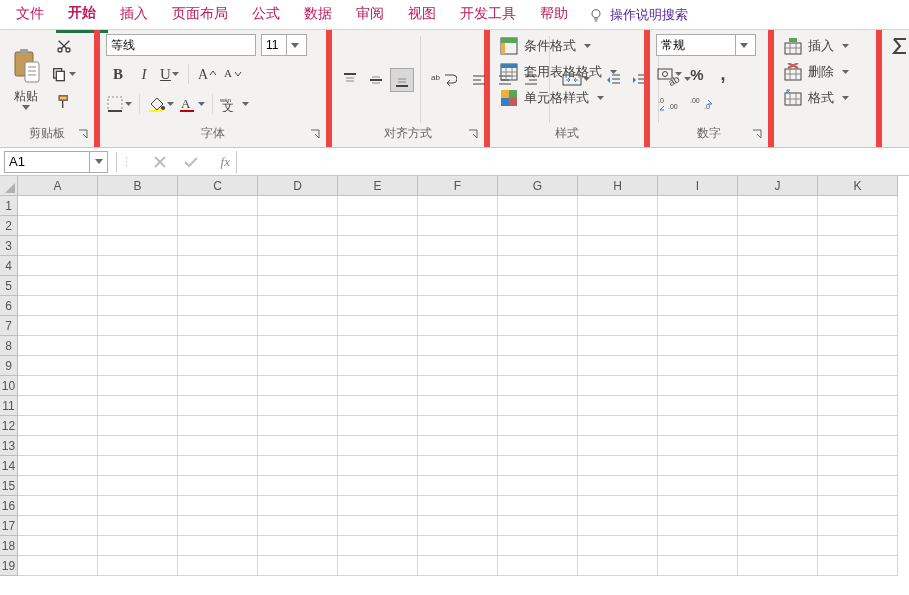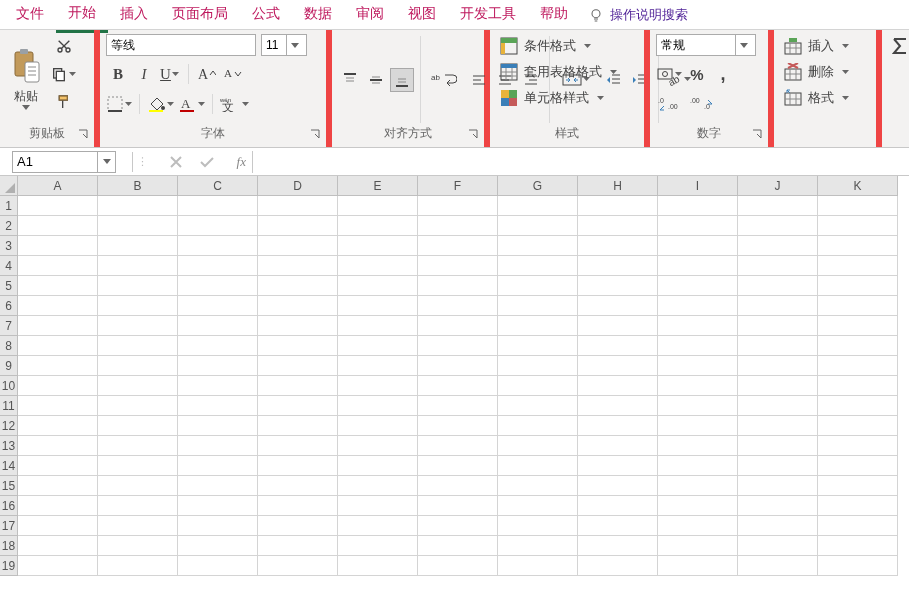--- a/index.html
+++ b/index.html
@@ -1,20 +1,20 @@
 <!DOCTYPE html>
 <html><head>
 <meta charset="utf-8">
 <style>
   html,body{margin:0;padding:0;font-family:"Microsoft YaHei","SimSun",sans-serif;font-size:12px;color:#444;background:#fff;overflow:hidden;width:909px;height:595px;}
   *{box-sizing:border-box;}
   
   .tabs{display:flex;align-items:center;height:30px;background:#fff;padding:0 4px;border-bottom:1px solid #d4d4d4;}
   .tab{padding:0 12px;height:34px;line-height:30px;font-size:14px;color:#be185d;cursor:pointer;}
-  .tab.active{font-weight:400;border-bottom:3px solid #217346;padding-bottom:8px;line-height:27px;position:relative;top:1px;}
+  .tab.active{font-weight:700;border-bottom:3px solid #217346;padding-bottom:8px;line-height:27px;position:relative;top:1px;}
   .tell-me{display:flex;align-items:center;margin-left:8px;color:#4c1d95;font-size:13px;}
   .tell-me svg{margin-right:6px;}
   
   .ribbon{display:flex;height:118px;background:#f3f2f1;border-bottom:1px solid #c8c8c8;}
   .group{display:flex;flex-direction:column;border-right:6px solid #ef4444;position:relative;}
   .group-body{flex:1;display:flex;padding:4px 6px 0 6px;}
   .group-label{height:22px;text-align:center;font-size:12px;color:#666;position:relative;}
   .glaunch{position:absolute;right:4px;top:2px;width:14px;height:14px;cursor:pointer;display:flex;align-items:center;justify-content:center;}
   .col{display:flex;flex-direction:column;justify-content:flex-start;gap:4px;}
   .row{display:flex;align-items:center;gap:2px;}
@@ -27,21 +27,21 @@
   .combo input{border:none;outline:none;font-size:12px;padding:0 4px;height:20px;background:transparent;}
   .combo .cbtn{width:16px;display:flex;justify-content:center;align-items:center;border-left:1px solid #ababab;height:100%;cursor:pointer;}
   .bold{font-weight:700;font-size:15px;font-family:"Times New Roman",serif;}
   .italic{font-style:italic;font-size:15px;font-family:"Times New Roman",serif;}
   .uline{text-decoration:underline;font-size:15px;font-family:"Times New Roman",serif;}
   
   .bigbtn{display:flex;flex-direction:column;align-items:center;justify-content:center;cursor:pointer;width:40px;}
   .bigbtn .lbl{font-size:12px;margin-top:4px;}
   
   .fbar{display:flex;align-items:center;height:28px;border-bottom:1px solid #c8c8c8;}
-  .namebox{display:flex;align-items:center;border:1px solid #ababab;height:22px;margin:0 12px;background:#fff;}
+  .namebox{display:flex;align-items:center;border:1px solid #ababab;height:22px;margin:0 4px;background:#fff;}
   .namebox input{border:none;outline:none;width:84px;padding:0 4px;font-size:13px;height:20px;}
   .namebox .cbtn{width:18px;height:100%;display:flex;align-items:center;justify-content:center;border-left:1px solid #ababab;cursor:pointer;}
   .fx-controls{display:flex;align-items:center;gap:4px;margin:0 6px;}
   .fx-btn{width:28px;height:22px;display:flex;align-items:center;justify-content:flex-end;color:#bdbdbd;cursor:pointer;}
   .fx-btn svg{stroke:#bdbdbd;}
   .fx-label{font-style:italic;font-size:13px;color:#888;font-family:"Times New Roman",serif;}
   .formula-input{flex:1;height:22px;border-left:1px solid #c8c8c8;padding:0 6px;}
   
   .sheet{position:relative;background:#fff;height:calc(595px - 30px - 118px - 28px - 1px);}
   .grid{display:grid;grid-template-columns:18px repeat(11,80px);}

